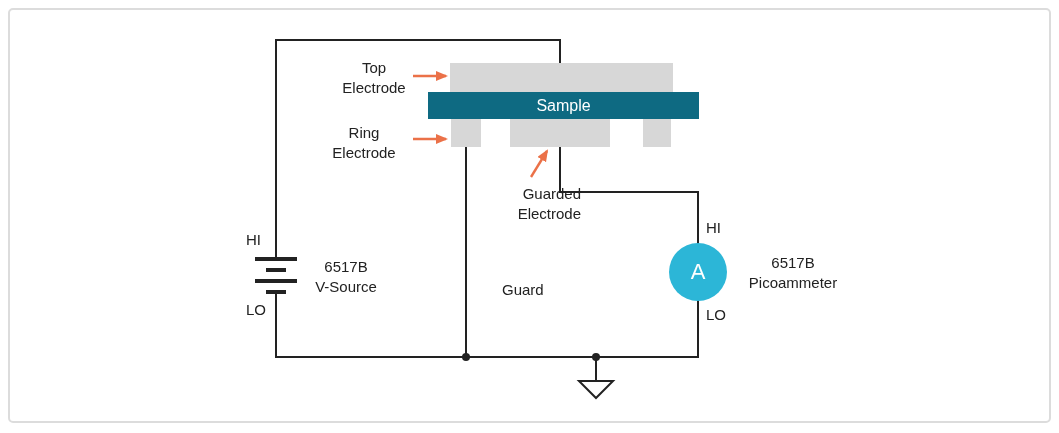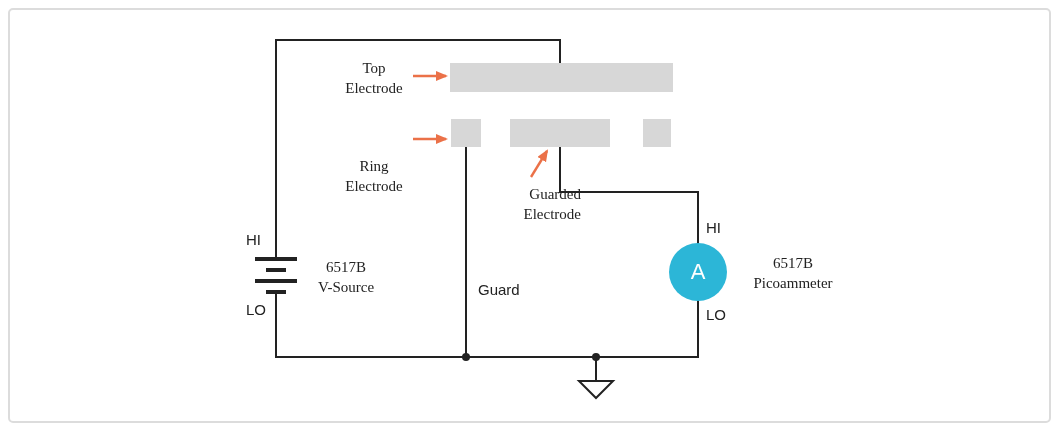--- a/index.html
+++ b/index.html
@@ -36,21 +36,21 @@
   .sample-bar{
     position:absolute;left:428px;top:92px;width:271px;height:27px;
     background:var(--sample_fill);
     display:flex;align-items:center;justify-content:center;
     color:#ffffff;font-size:16px;
   }
   .lbl{
     position:absolute;font-size:15px;line-height:20px;
     white-space:pre-line;color:var(--wire);
   }
-  .ctr{text-align:center;width:120px;font-family:Liberation Serif, serif;}
+  .ctr{text-align:center;width:120px;}
   .ammeter{
     position:absolute;left:669px;top:243px;width:58px;height:58px;
     border-radius:50%;background:var(--ammeter_fill);
     display:flex;align-items:center;justify-content:center;
     color:#ffffff;font-size:22px;
   }
 </style>
 </head>
 <body>
 
@@ -87,35 +87,38 @@
       <path class="wire" d="M596,357 L596,381"></path>
       <polygon class="gnd-tri" points="579,381 613,381 596,398"></polygon>
     </g>
 
     <line class="arrow" x1="413" y1="76" x2="446" y2="76" marker-end="url(#ah)"></line>
     <line class="arrow" x1="413" y1="139" x2="446" y2="139" marker-end="url(#ah)"></line>
     <line class="arrow" x1="531" y1="177" x2="547" y2="151" marker-end="url(#ah)"></line>
   </svg>
 
   <div class="block" style="left:450px;top:63px;width:223px;height:29px;"></div>
+  <div class="sample-bar">
+    <span>Sample</span>
+  </div>
   <div class="block" style="left:451px;top:119px;width:30px;height:28px;"></div>
   <div class="block" style="left:510px;top:119px;width:100px;height:28px;"></div>
   <div class="block" style="left:643px;top:119px;width:28px;height:28px;"></div>
 
   <div class="ammeter">
     <span>A</span>
   </div>
 
   <div class="lbl ctr" style="left:314px;top:58px;">Top
 Electrode</div>
-  <div class="lbl ctr" style="left:314px;top:123px;margin-top:33px;">Ring
+  <div class="lbl ctr" style="left:304px;top:123px;">Ring
 Electrode</div>
   <div class="lbl ctr" style="left:461px;top:184px;text-align:right;">Guarded
 Electrode</div>
-  <div class="lbl" style="left:478px;top:280px;text-align:right;">Guard</div>
+  <div class="lbl" style="left:502px;top:280px;text-align:right;">Guard</div>
 
   <div class="lbl" style="left:246px;top:230px;">HI</div>
   <div class="lbl" style="left:246px;top:300px;">LO</div>
   <div class="lbl ctr" style="left:286px;top:257px;">6517B
 V-Source</div>
 
   <div class="lbl" style="left:706px;top:218px;">HI</div>
   <div class="lbl" style="left:706px;top:305px;">LO</div>
   <div class="lbl ctr" style="left:733px;top:253px;">6517B
 Picoammeter</div>

